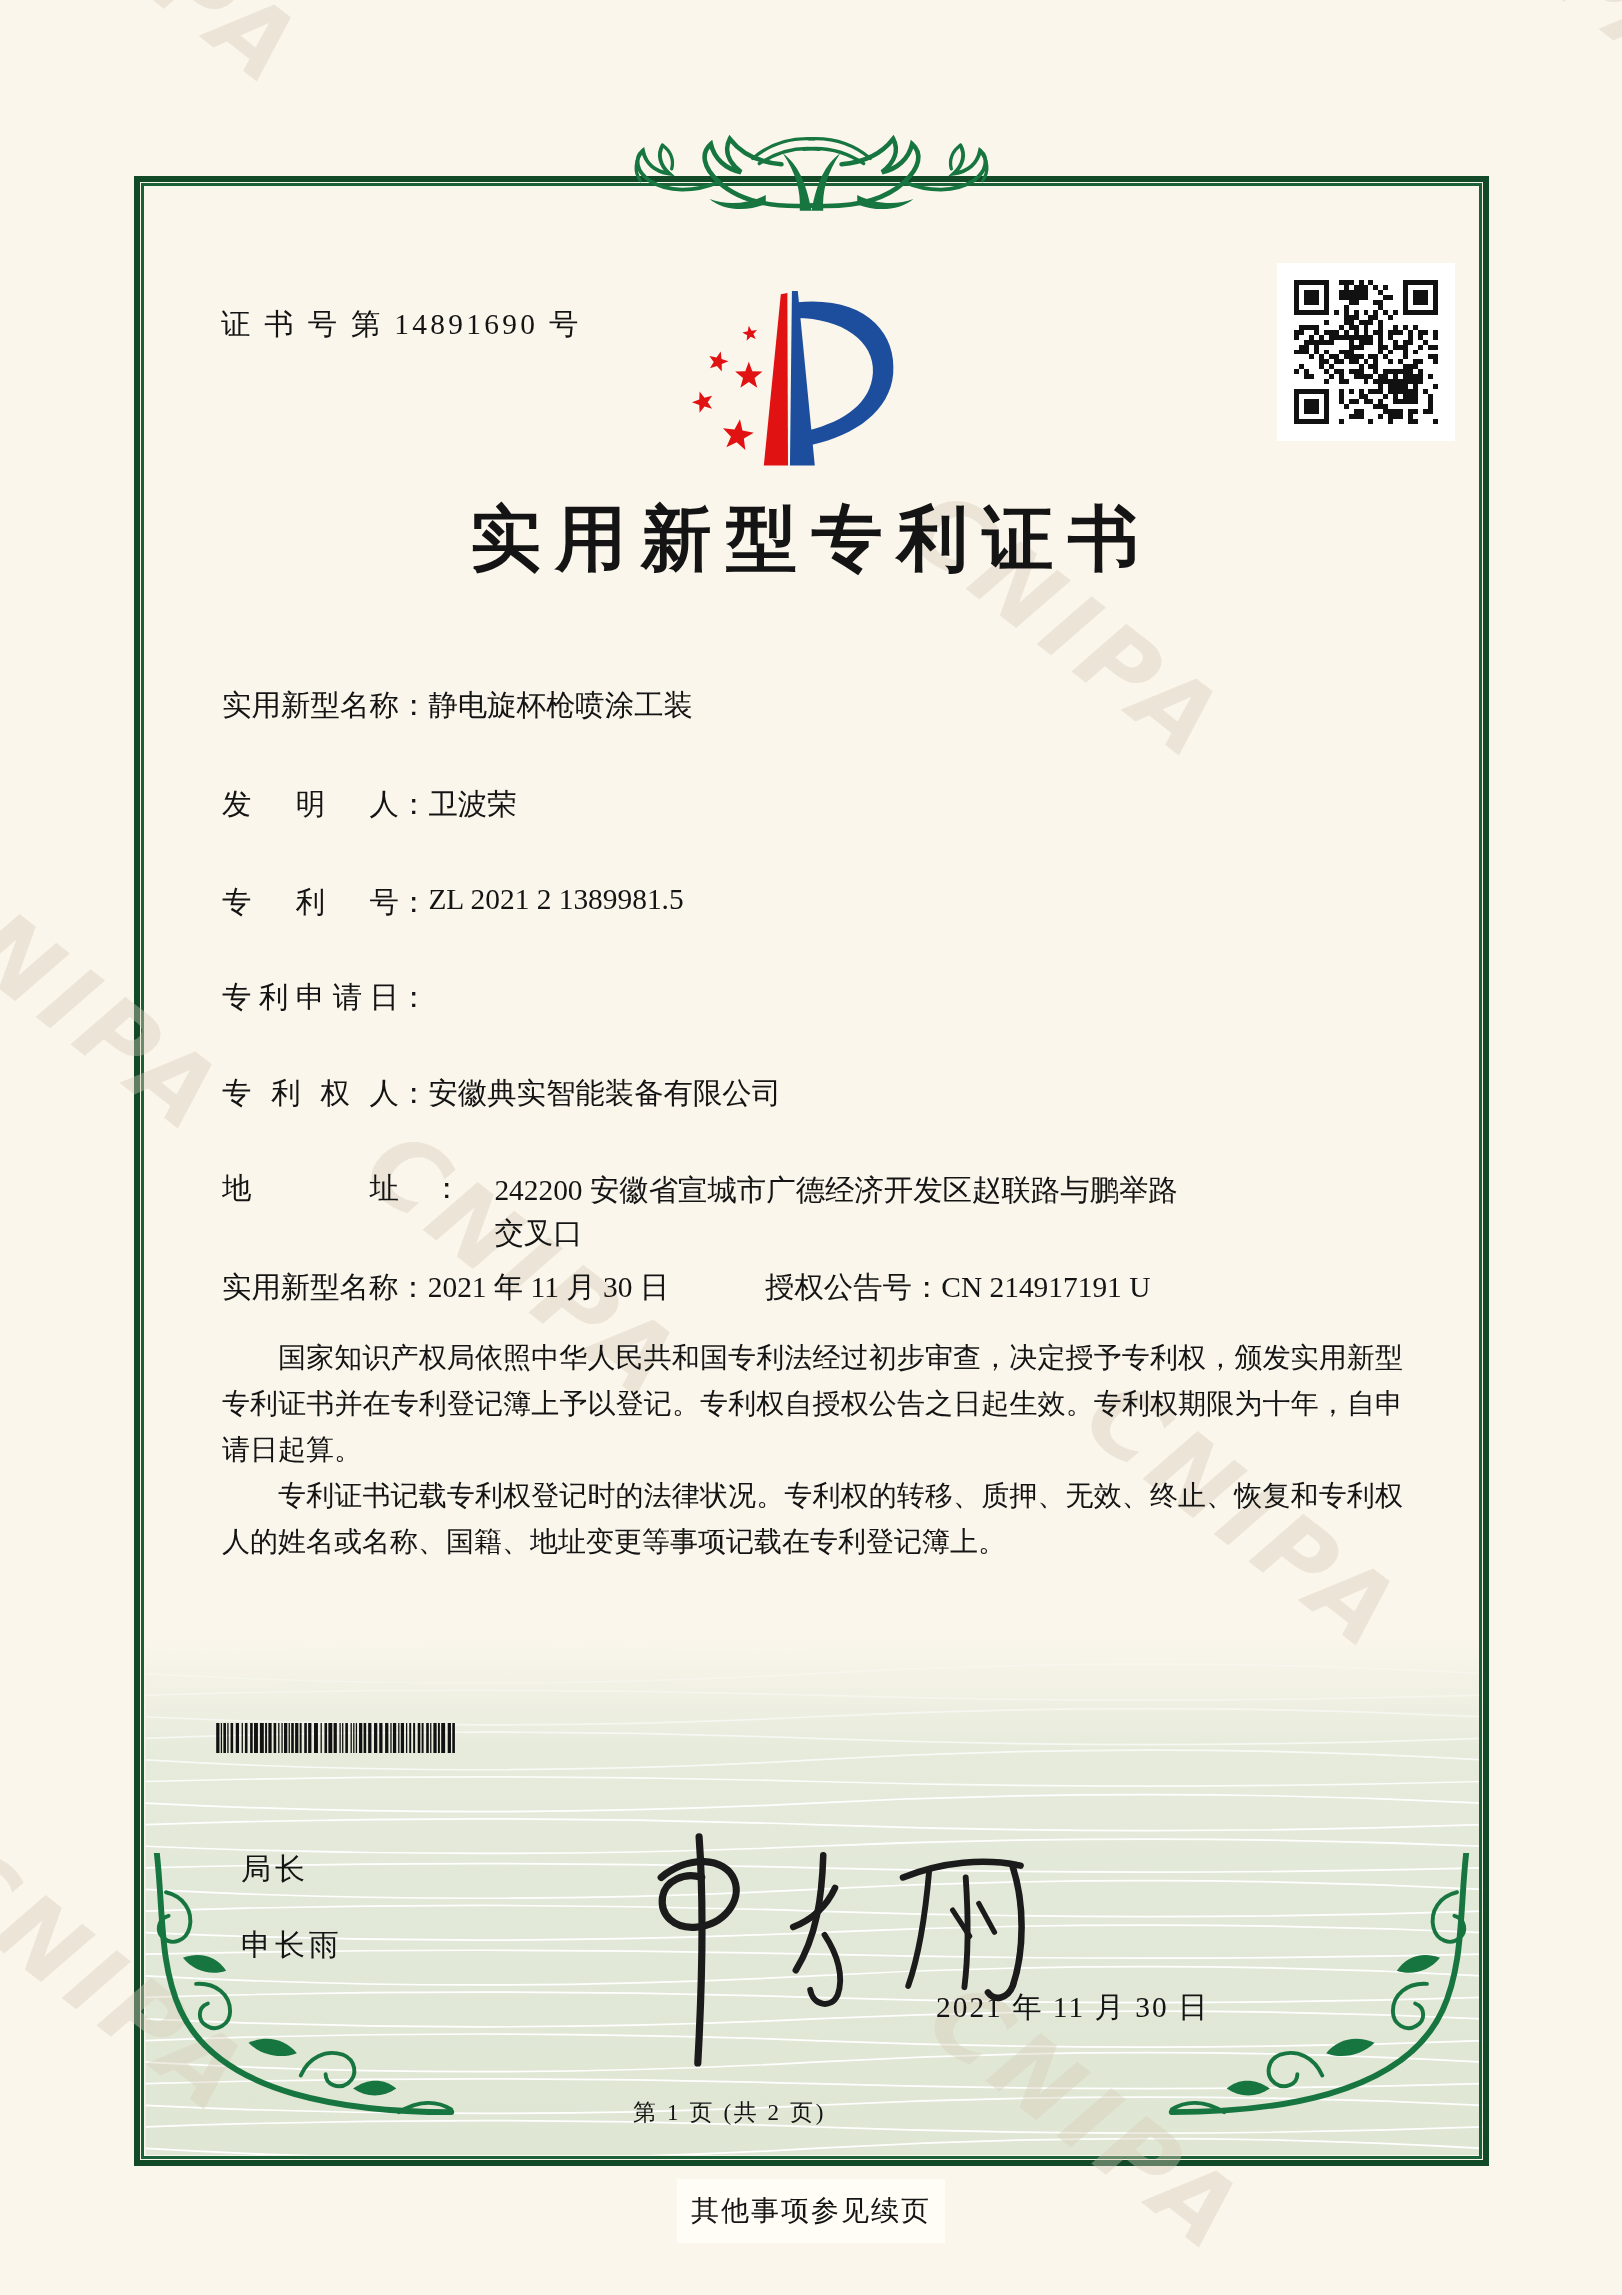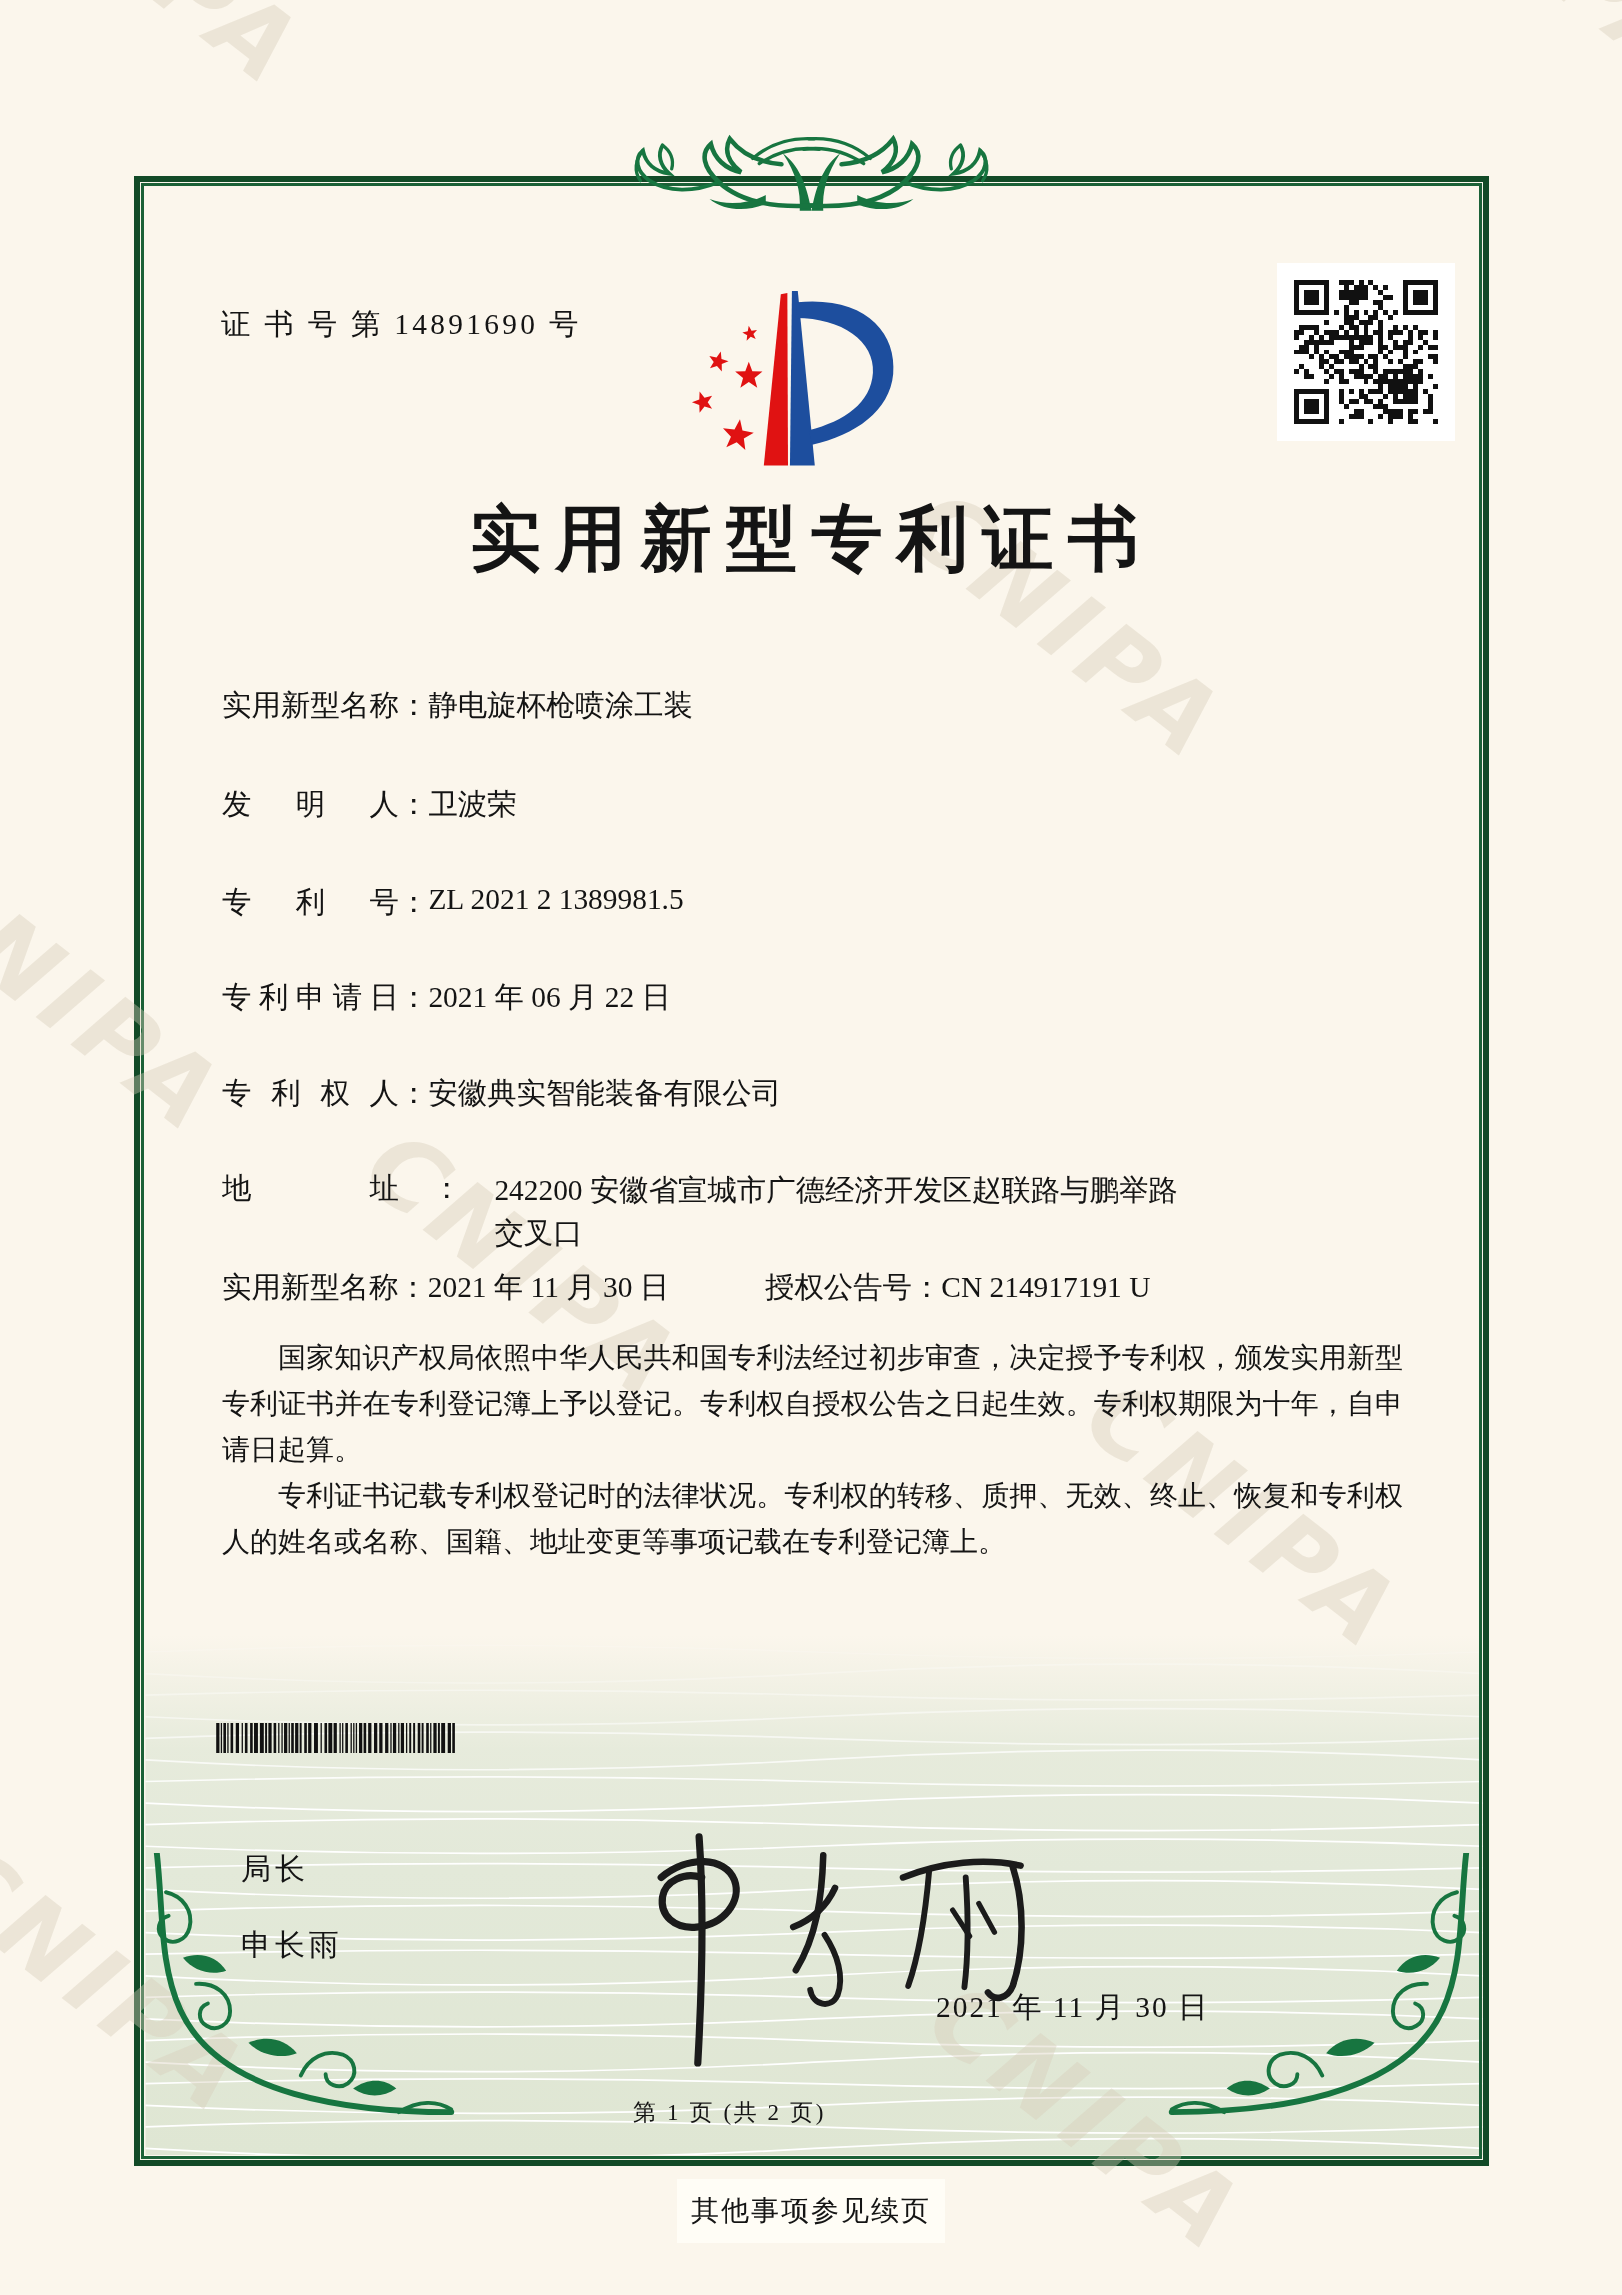--- a/index.html
+++ b/index.html
@@ -609,21 +609,20 @@
     <span class="val">卫波荣</span>
 </div>
 <div class="abs row" id="row-2">
   <span class="lbl">专利号</span>
     <span class="colon">：</span>
     <span class="val">ZL 2021 2 1389981.5</span>
 </div>
 <div class="abs row" id="row-3">
   <span class="lbl">专利申请日</span>
     <span class="colon">：</span>
-    <span class="val">2021 年 06 月 22 日</span>
 </div>
 <div class="abs row" id="row-4">
   <span class="lbl">专利权人</span>
     <span class="colon">：</span>
     <span class="val">安徽典实智能装备有限公司</span>
 </div>
 <div class="abs row" id="row-5">
   <span class="lbl">地址</span>
     <span class="colon">：</span>
     <span class="val val-narrow">242200 安徽省宣城市广德经济开发区赵联路与鹏举路交叉口</span>

